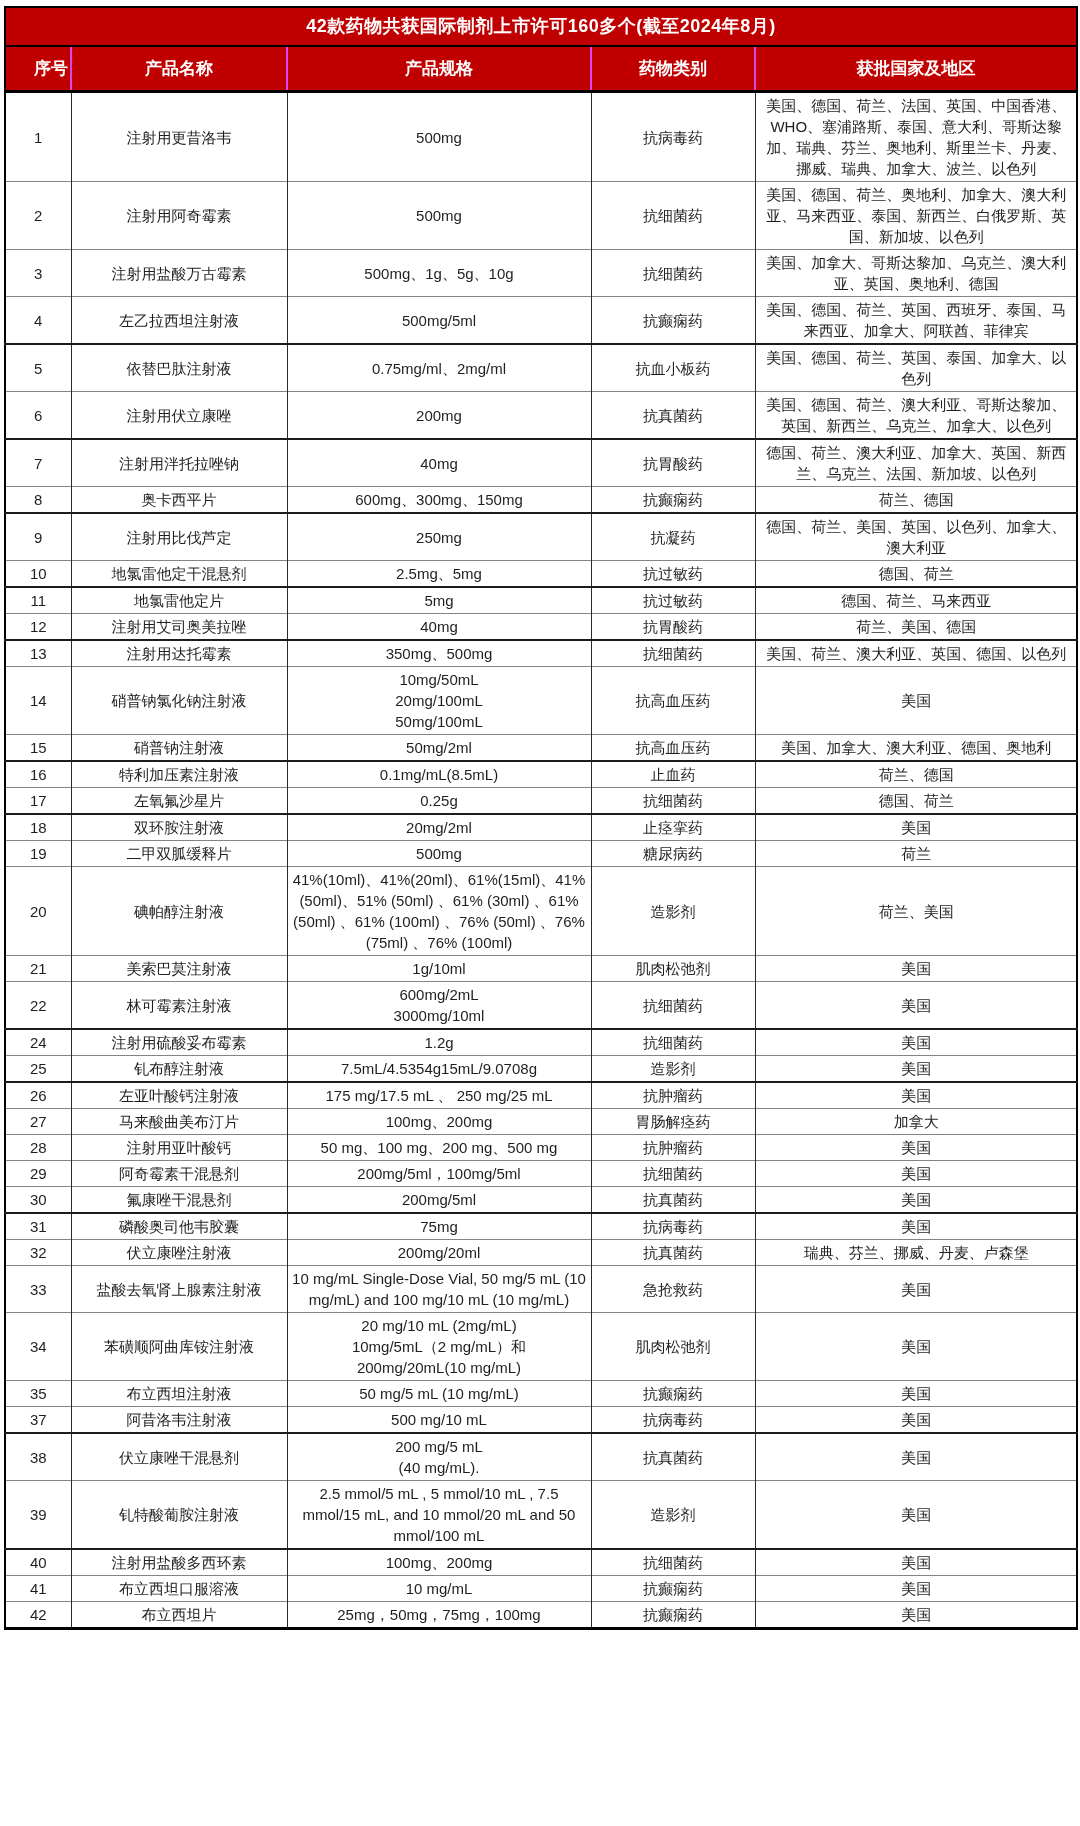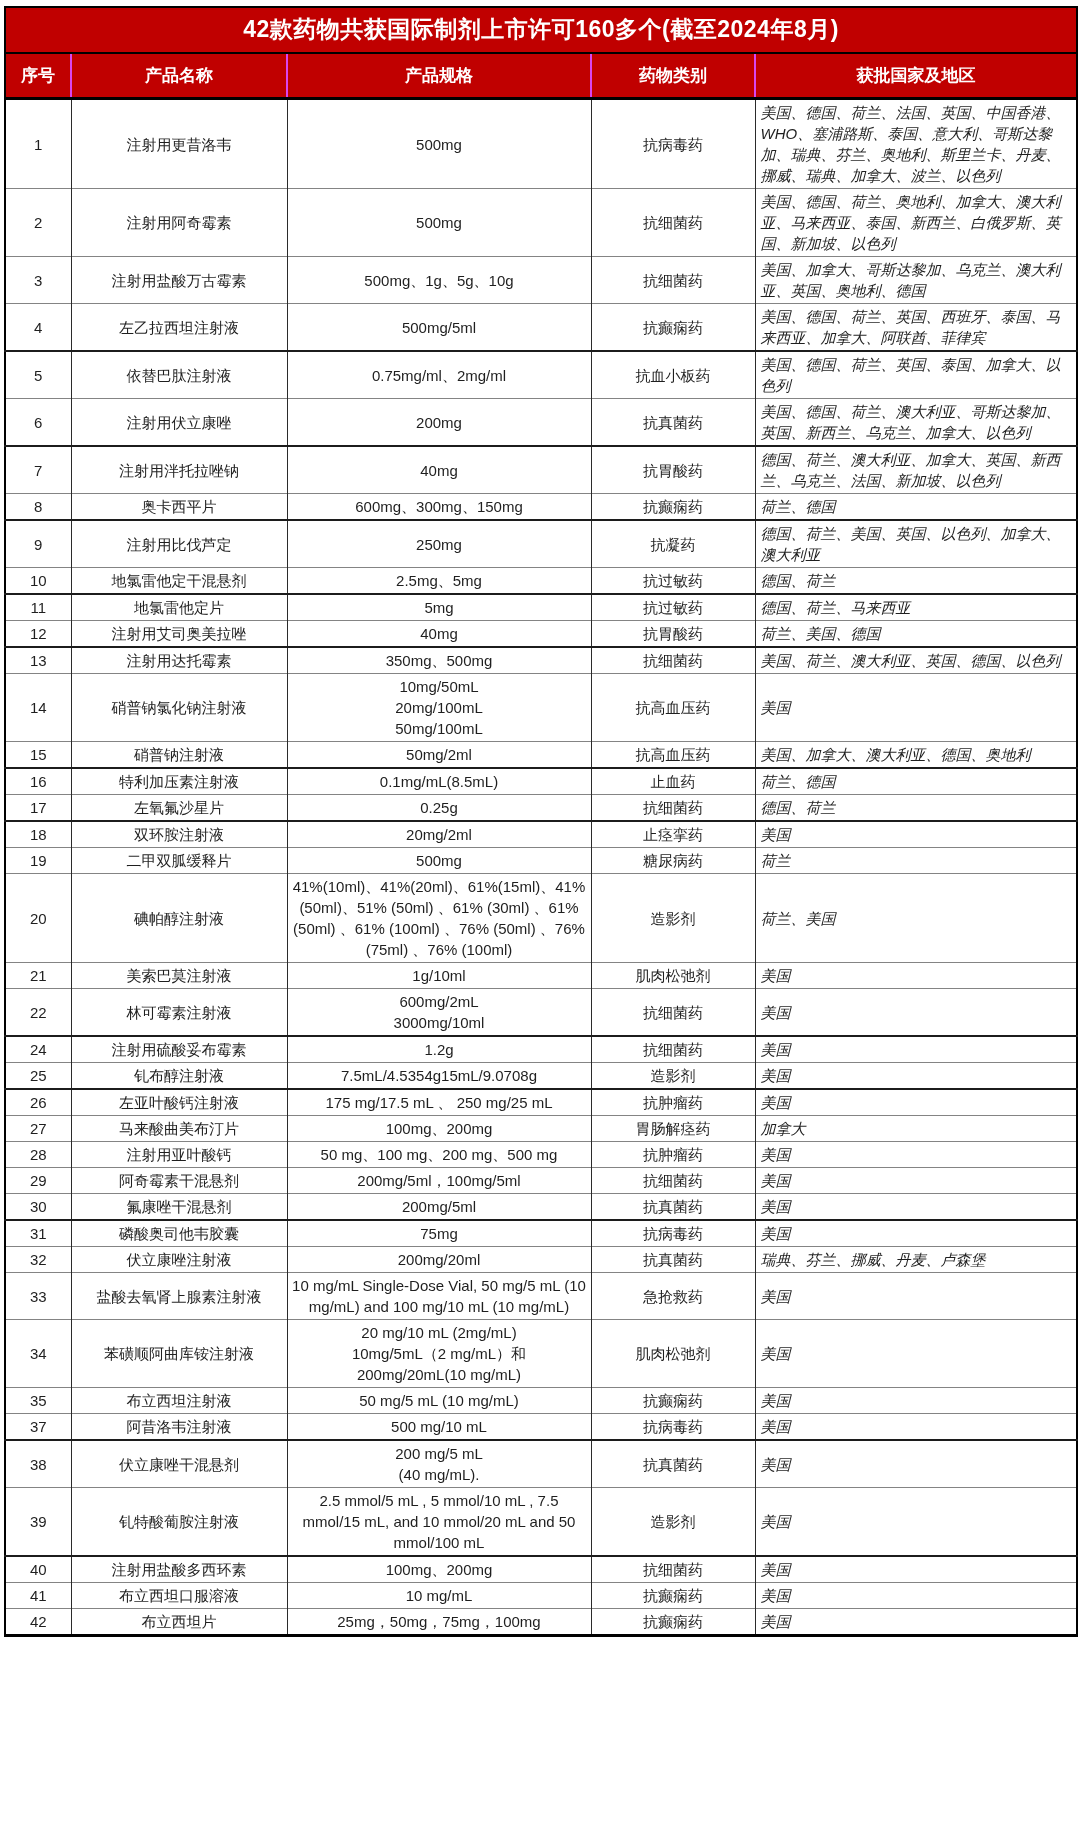--- a/index.html
+++ b/index.html
@@ -14,54 +14,54 @@
     table-layout:fixed;
     width:1072px;
     border:2px solid #000;
     border-bottom-width:3px;
   }
   
   .title-row td{
     background:#C00000;
     color:#fff;
     font-weight:bold;
-    font-size:23px;
+    font-size:18px;
     text-align:center;
     padding:6px 0 7px 0;
     border-bottom:2px solid #000;
     letter-spacing:0.5px;
   }
   
   .header-row th{
     background:#C00000;
     color:#fff;
     font-weight:bold;
     font-size:17px;
     text-align:center;
     padding:10px 2px;
     border-left:2px solid #d946ef;
     border-bottom:3px solid #000;
   }
-  .header-row th:first-child{border-left:none;}
+  .header-row th:first-child{border-left:none;text-align:right;}
   
   tbody td{
     font-size:15px;
     line-height:21px;
     color:#1f1f1f;
     text-align:center;
     padding:2px 4px;
     border-left:1px solid #2b2b2b;
     border-top:1px solid #848484;
     word-break:break-word;
   }
   tbody td:first-child{border-left:none;}
   tbody tr:first-child td{border-top:none;}
   tbody tr.thick td{border-top:2px solid #1c1c1c;}
   td.c-spec{white-space:pre-line;}
-  td.c-countries{text-align:left;padding-left:5px;font-style:italic;}
+  td.c-countries{text-align:center;padding-left:5px;}
 </style>
 </head>
 <body>
 
 <div class="page">
   <table>
     <colgroup>
       <col style="width:66px">
       <col style="width:216px">
       <col style="width:304px">

